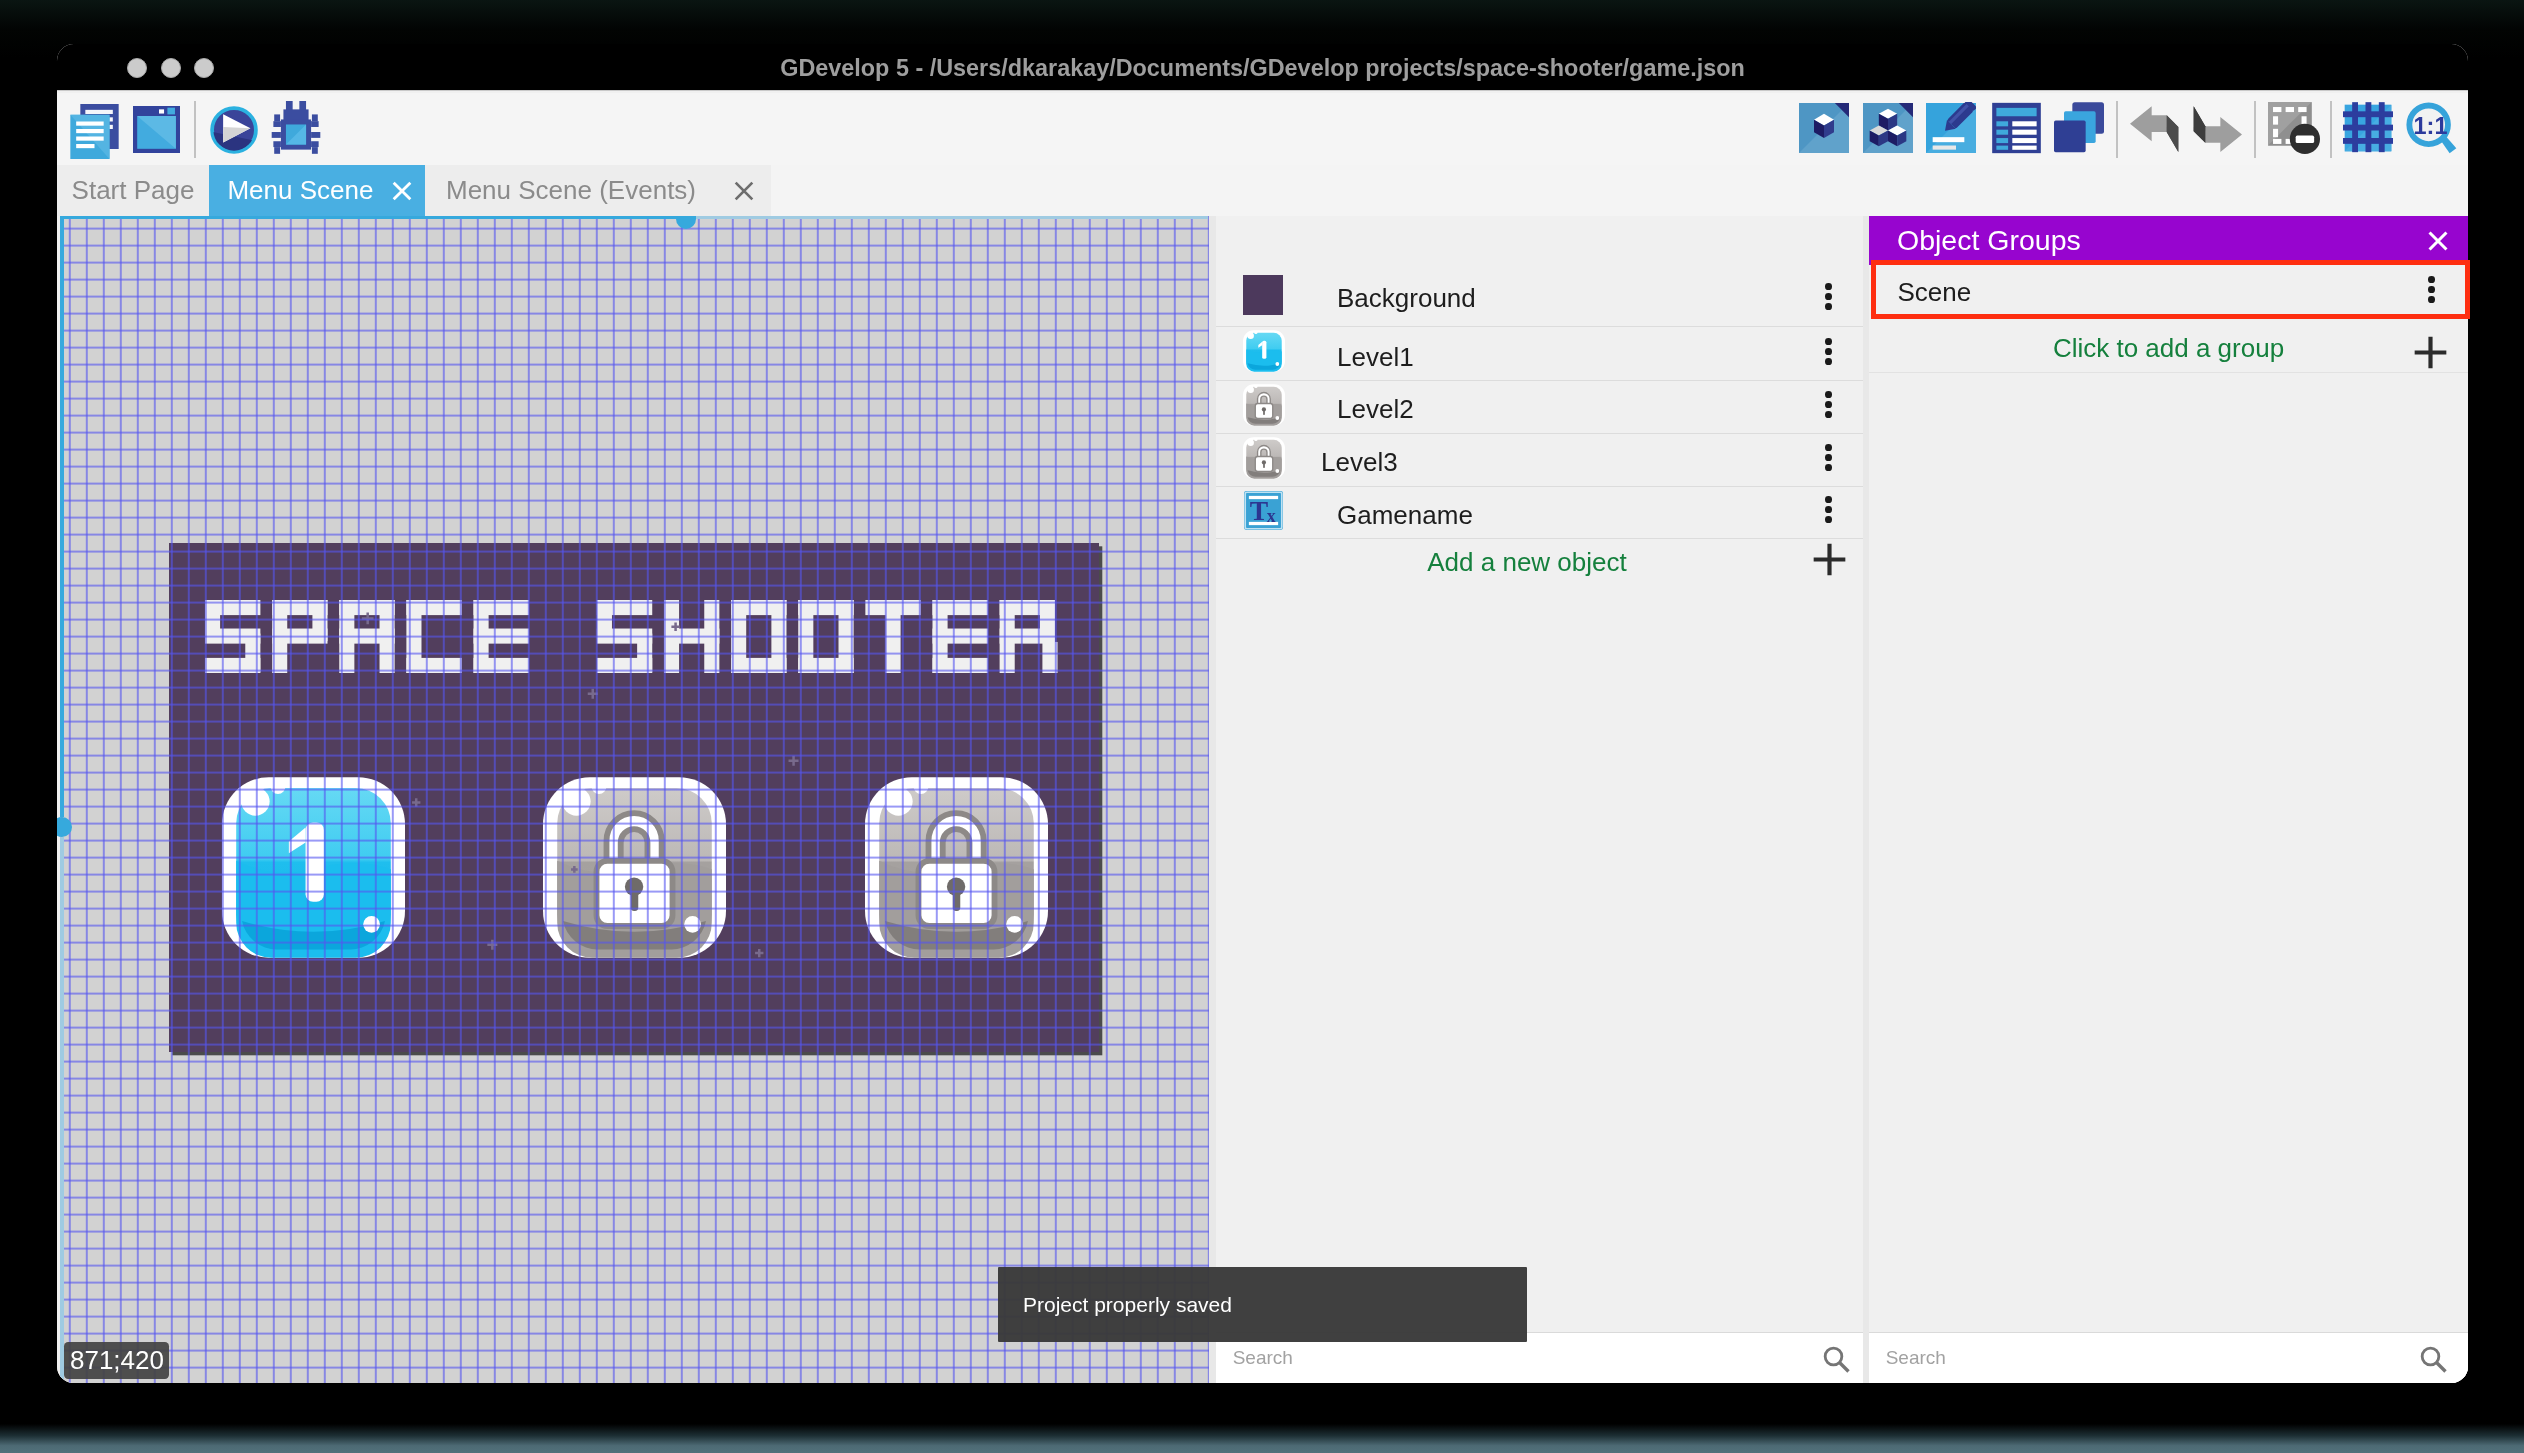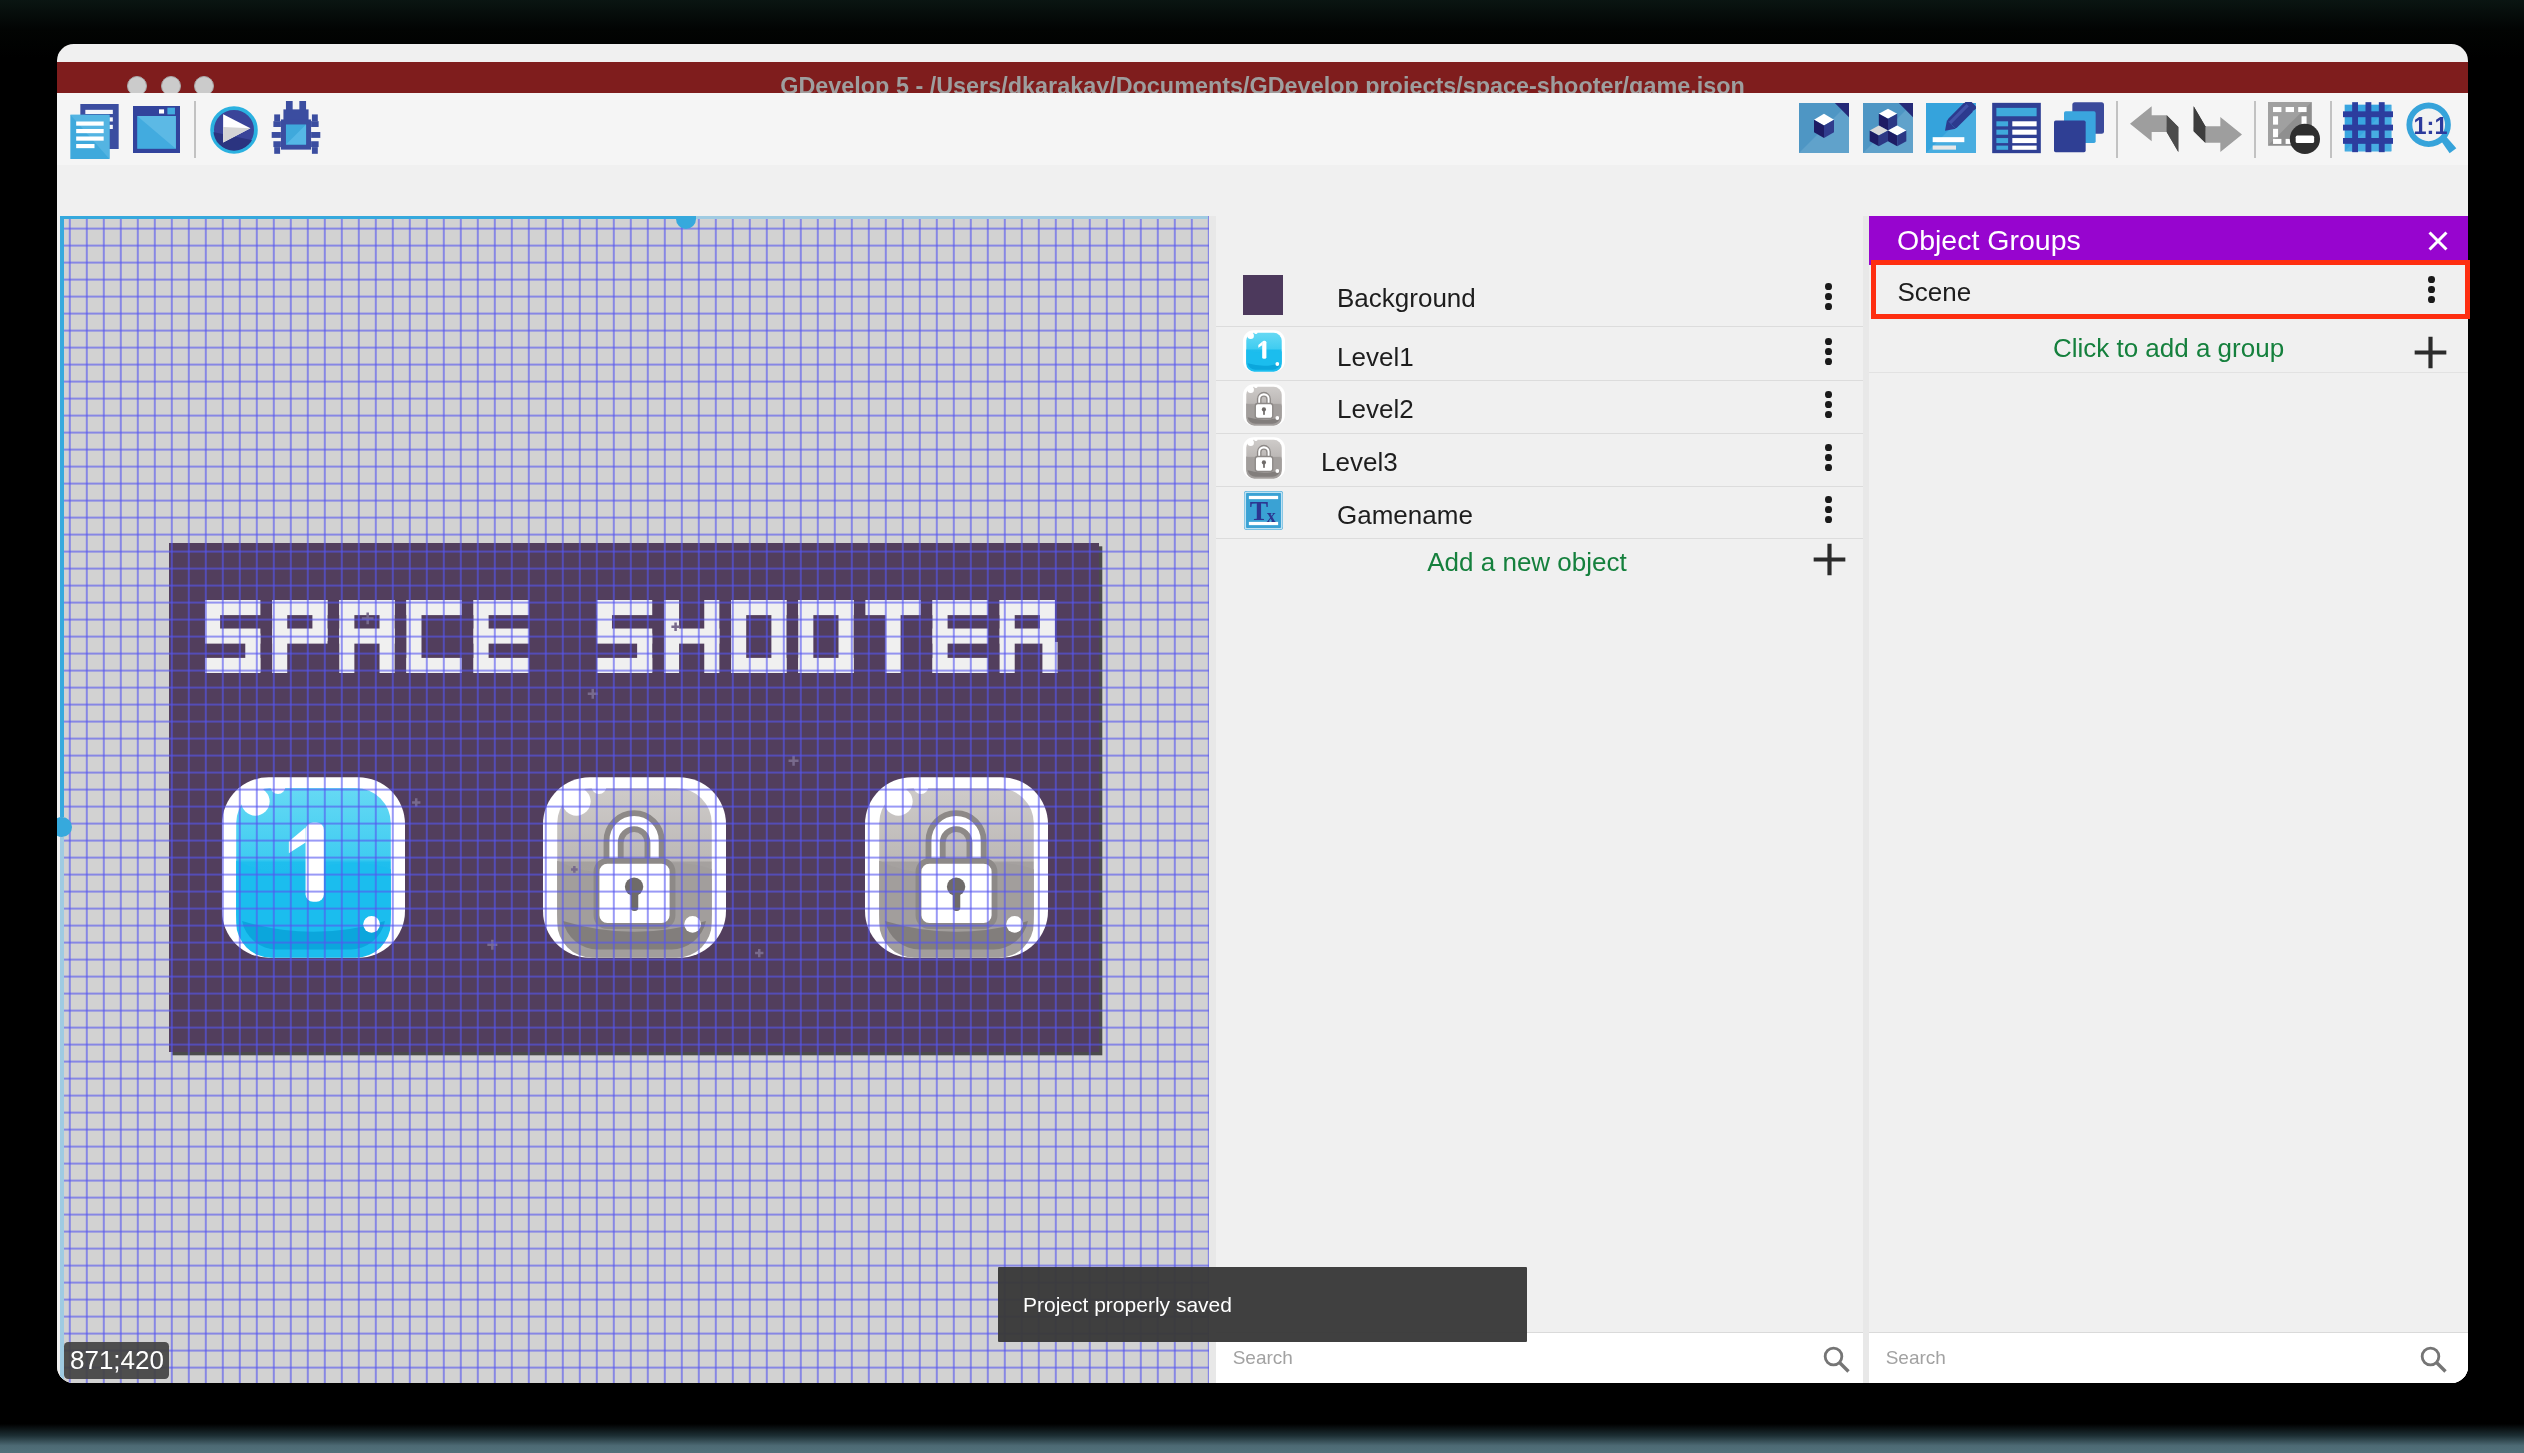--- a/index.html
+++ b/index.html
@@ -1,19 +1,19 @@
 <!DOCTYPE html>
 <html style="font-size:13.4px"><head><meta charset="utf-8">
 <style>
 *{margin:0;padding:0;box-sizing:border-box}
 html,body{width:2525px;height:1453px;overflow:hidden}
 body{position:relative;font-family:"Liberation Sans",sans-serif;
 background:linear-gradient(180deg,#0a1512 0%,#020403 2%,#000 4%,#000 98.0%,#1c2e33 98.8%,#4d6a74 99.5%,#52717b 100%);}
 .win{position:absolute;left:57px;top:44px;width:2411px;height:1339px;background:#f0f0f0;border-radius:16.7px;overflow:hidden}
-.titlebar{position:absolute;left:0;top:18px;width:2411px;height:47px;background:#7f1d1d;border-bottom:1.7px solid #c9c9c9}
+.titlebar{position:absolute;left:0;top:0;width:2411px;height:47px;background:#000000;border-bottom:1.7px solid #c9c9c9}
 .tl{position:absolute;top:14.2px;width:20px;height:20px;border-radius:50%;background:#cbcbcb;border:1.7px solid #a9a9a9}
 .title{position:absolute;top:11px;left:0;width:2411px;text-align:center;font-size:23.4px;font-weight:700;color:#9e9e9e}
 .toolbar{position:absolute;left:0;top:49px;width:2411px;height:72px;background:#f5f5f5}
 .tsep{position:absolute;top:8.4px;width:1.7px;height:57px;background:#c2c2c2}
 .tabbar{position:absolute;left:0;top:121px;width:2411px;height:51px;background:#f4f4f4}
 .tab{position:absolute;top:0;height:51px;line-height:51px;font-size:26px;color:#8b8b8b}
 .tabactive{background:#49afe2;color:#fff}
 .content{position:absolute;left:0;top:172px;width:2411px;height:1167px;background:#f0f0f0}
 .canvas{position:absolute;left:3.3px;top:0;width:1149px;height:1167px;background:#d2d2d2;overflow:hidden}
 .game{position:absolute;left:109px;top:327px;width:930px;height:509px;background:#523e5d;box-shadow:3.3px 3.3px 0 rgba(52,52,52,.85)}
@@ -201,20 +201,35 @@
   <rect x="0" y="11" width="60" height="7"></rect>
           <rect x="0" y="27" width="60" height="7"></rect>
           <rect x="0" y="43" width="60" height="7"></rect>
  </g>
 </svg>
 <svg style="position:absolute;left:2349px;top:9.2px" width="52" height="54" viewBox="0 0 62 64">
  <circle cx="27" cy="27" r="23" fill="#f2f2f2" stroke="#36a3da" stroke-width="7"></circle>
  <path d="M41 45 L52 61 L60 55 L47 40 z" fill="#36a3da"></path>
  <text x="9" y="38" font-size="28" font-weight="bold" fill="#2c3a9c" font-family="Liberation Sans,sans-serif">1:1</text>
 </svg>
+  </div>
+  <div class="tabbar">
+    <div class="tab" style="left:0;width:152px;text-align:center;background:#ededed">Start Page</div>
+    <div class="tab tabactive" style="left:152px;width:216px">
+      <span style="position:absolute;left:18.4px">Menu Scene</span>
+      <svg style="position:absolute;left:183px;top:16px" width="20" height="20" viewBox="0 0 24 24">
+          <path d="M2 2 L22 22 M22 2 L2 22" stroke="#fff" stroke-width="3.4"></path>
+        </svg>
+    </div>
+    <div class="tab" style="left:368px;width:346px;background:#ededed">
+      <span style="position:absolute;left:21px">Menu Scene (Events)</span>
+      <svg style="position:absolute;left:309px;top:16px" width="20" height="20" viewBox="0 0 24 24">
+          <path d="M2 2 L22 22 M22 2 L2 22" stroke="#6e6e6e" stroke-width="3.2"></path>
+        </svg>
+    </div>
   </div>
   <div class="content">
     <div style="position:absolute;left:1152px;top:0;width:6.7px;height:1167px;background:#e8e8e8"></div>
     <div style="position:absolute;left:1806px;top:0;width:5.9px;height:1167px;background:#e8e8e8"></div>
     <div class="canvas">
       <div class="game">
         <svg style="position:absolute;left:33px;top:57px" width="856" height="73" viewBox="0 0 1013 87">
             <g fill="#f0f0f0">
               <rect x="0" y="0" width="66" height="18"></rect>
               <rect x="0" y="0" width="18" height="46"></rect>

